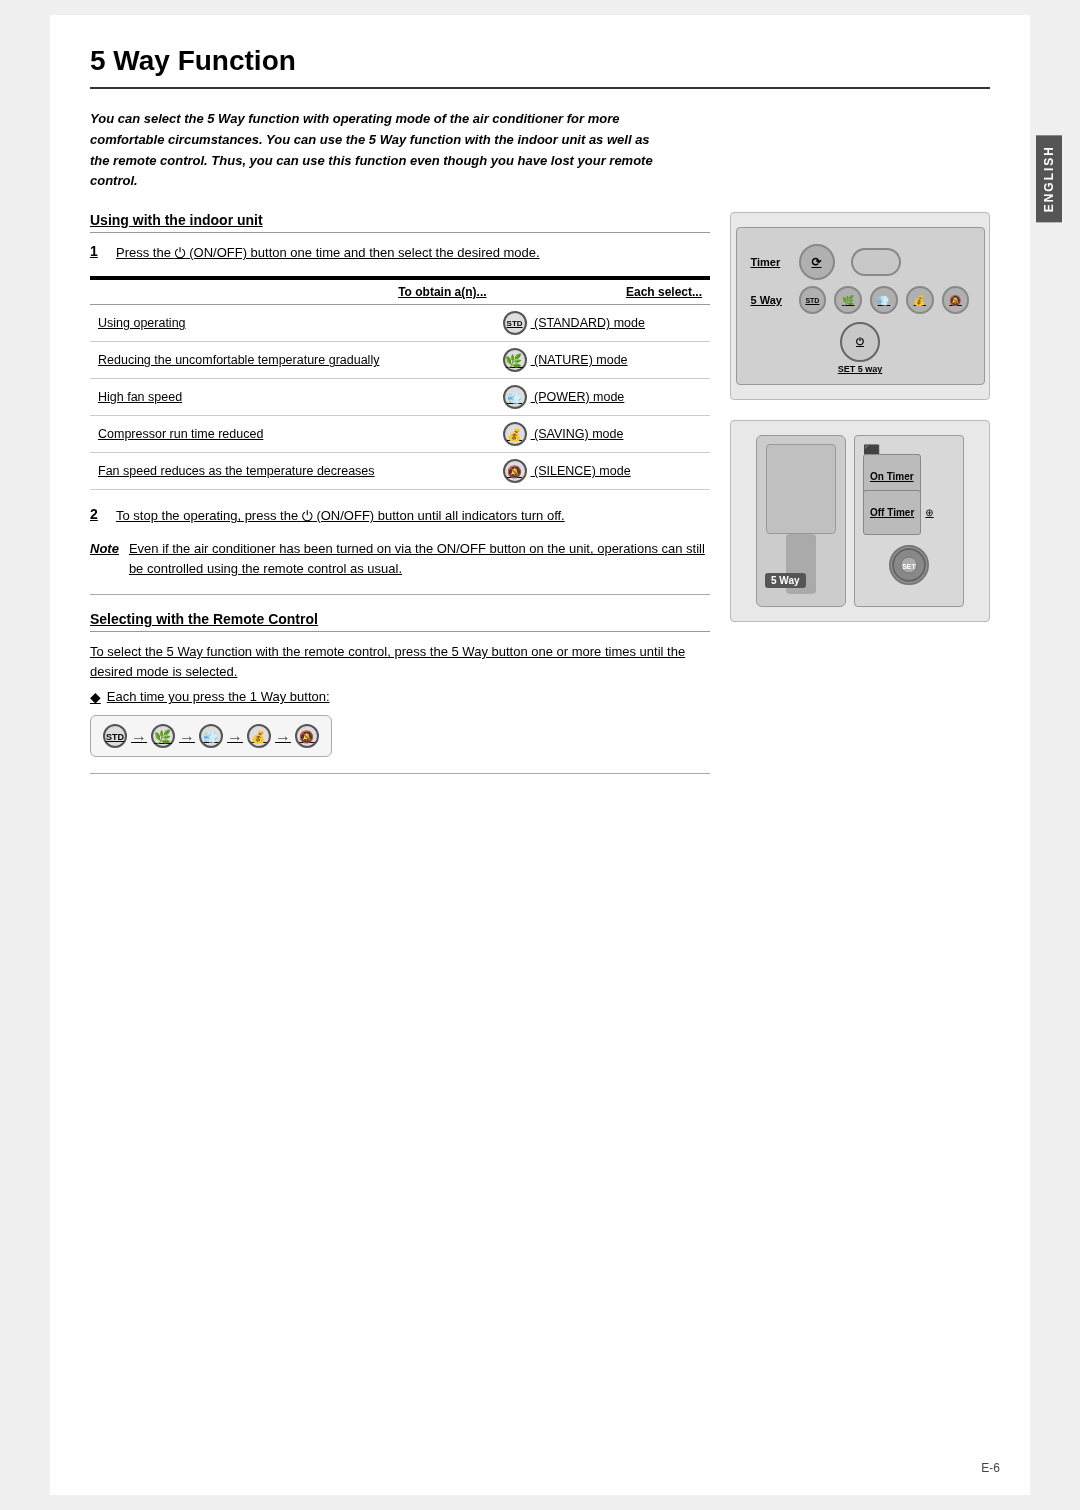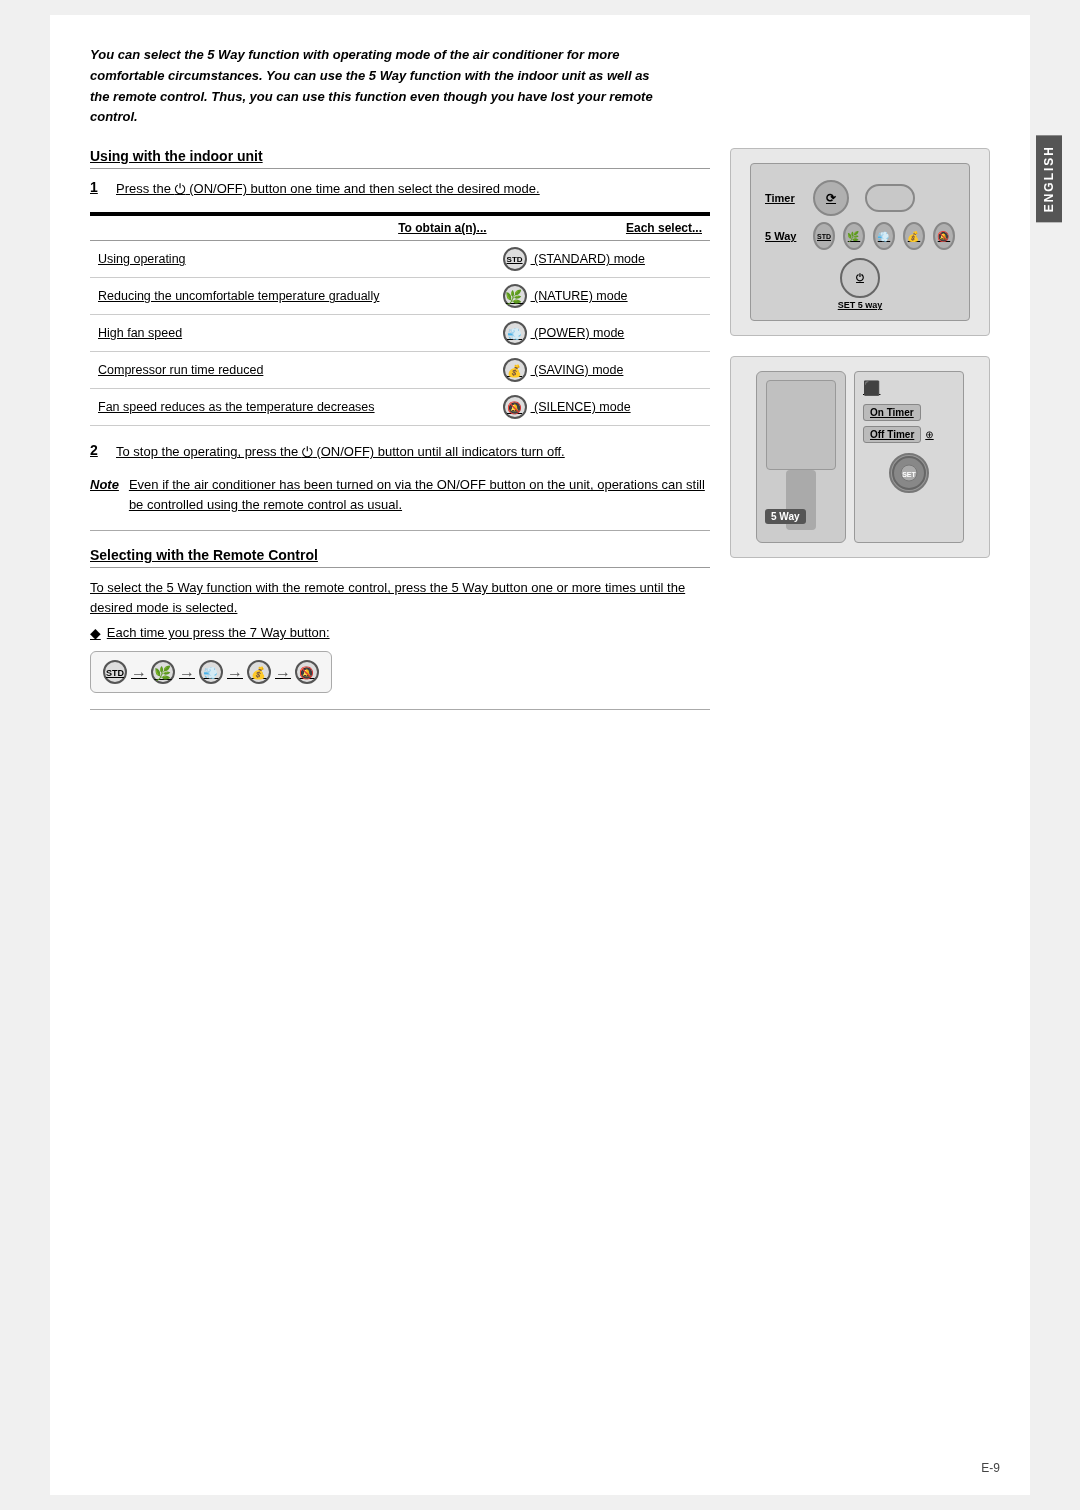--- a/index.html
+++ b/index.html
@@ -170,21 +170,21 @@
     
     .diag1 {
       min-height: 180px;
       justify-content: center;
     }
     .diag1-inner {
       background: #d0d0d0;
       border: 1px solid #999;
       border-radius: 4px;
       padding: 10px 14px;
-      width: 220px;
+      width: 249px;
     }
     .diag1-row {
       display: flex;
       align-items: center;
       gap: 8px;
       margin: 6px 0;
     }
     .diag1-label {
       font-size: 11px;
       font-weight: bold;
@@ -258,21 +258,21 @@
     .remote-icon-row {
       display: flex;
       align-items: center;
       gap: 4px;
       font-size: 11px;
     }
     .timer-btn {
       background: #bbb;
       border: 1px solid #888;
       border-radius: 3px;
-      padding: 2px 6px;
+      padding: 16px 6px;
       font-size: 10px;
       font-weight: bold;
     }
     .way-badge {
       background: #555;
       color: #fff;
       border-radius: 3px;
       padding: 2px 6px;
       font-size: 10px;
       font-weight: bold;
@@ -311,20 +311,21 @@
     .icon-saving { display:inline-block; width:24px; height:24px; border-radius:50%; border:2px solid #555; background:#ddd; font-size:12px; text-align:center; line-height:22px; }
     .icon-silence { display:inline-block; width:24px; height:24px; border-radius:50%; border:2px solid #555; background:#ddd; font-size:12px; text-align:center; line-height:22px; }
   </style>
 </head>
 <body>
 
 <div class="page">
 
   <div class="side-tab">ENGLISH</div>
 
+  <h1 class="page-title">5 Way Function</h1>
 
   <p class="intro-text">You can select the 5 Way function with operating mode of the air conditioner for more comfortable circumstances. You can use the 5 Way function with the indoor unit as well as the remote control. Thus, you can use this function even though you have lost your remote control.</p>
 
   <div class="main-layout">
 
     <div class="left-content">
 
       <div class="section-heading">Using with the indoor unit</div>
 
       <div class="step">
@@ -403,21 +404,21 @@
       </div>
 
       <hr class="divider">
 
       <div class="section-heading">Selecting with the Remote Control</div>
 
       <p class="step-text" style="margin-bottom:8px;">To select the 5 Way function with the remote control, press the 5 Way button one or more times until the desired mode is selected.</p>
 
       <div class="bullet-line">
         <span class="bullet-sym">◆</span>
-        <span>Each time you press the 7 Way button:</span>
+        <span>Each time you press the 1 Way button:</span>
       </div>
 
       <div class="arrow-sequence">
         <span class="icon-std arrow-icon" style="font-size:9px;">STD</span>
         <span class="arrow-sep">→</span>
         <span class="icon-nature arrow-icon">🌿</span>
         <span class="arrow-sep">→</span>
         <span class="icon-power arrow-icon">💨</span>
         <span class="arrow-sep">→</span>
         <span class="icon-saving arrow-icon">💰</span>
@@ -491,15 +492,15 @@
             </svg>
           </div>
         </div>
 
       </div>
 
     </div>
 
   </div>
 
-  <div class="page-number">E-9</div>
+  <div class="page-number">E-6</div>
 
 </div>
 
 </body></html>

